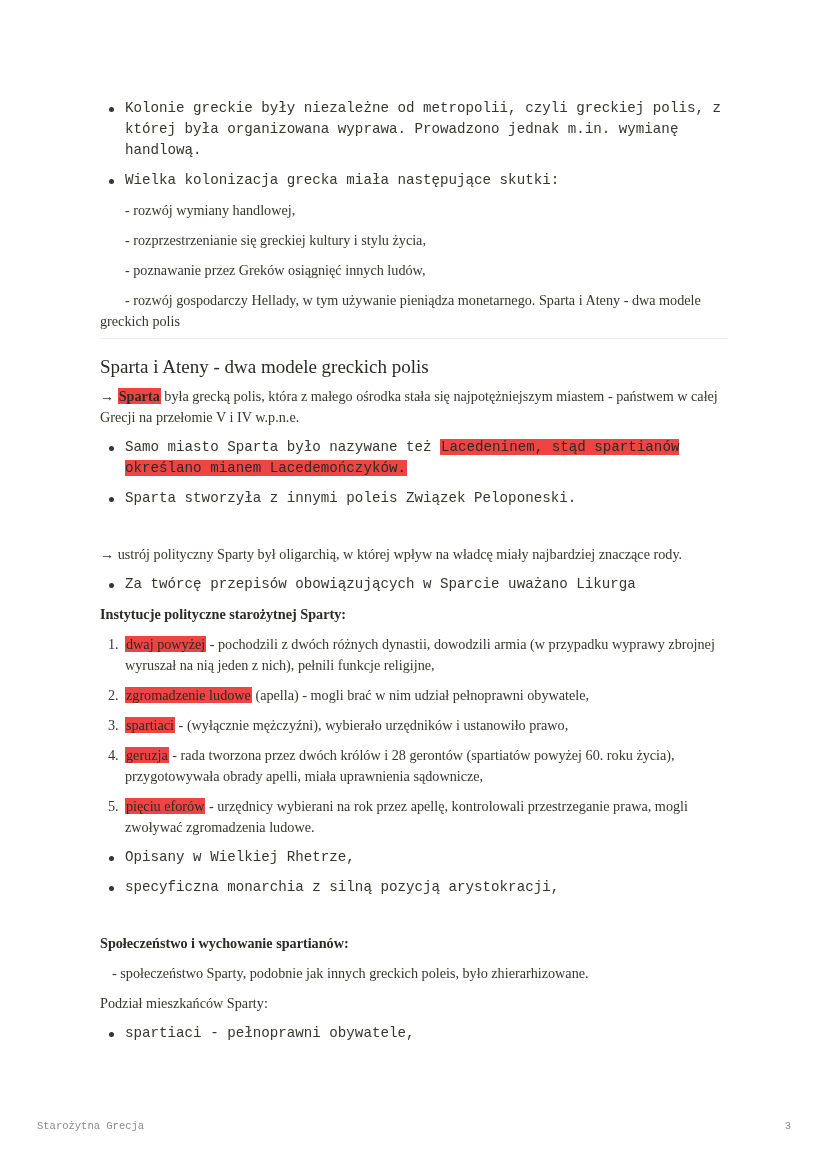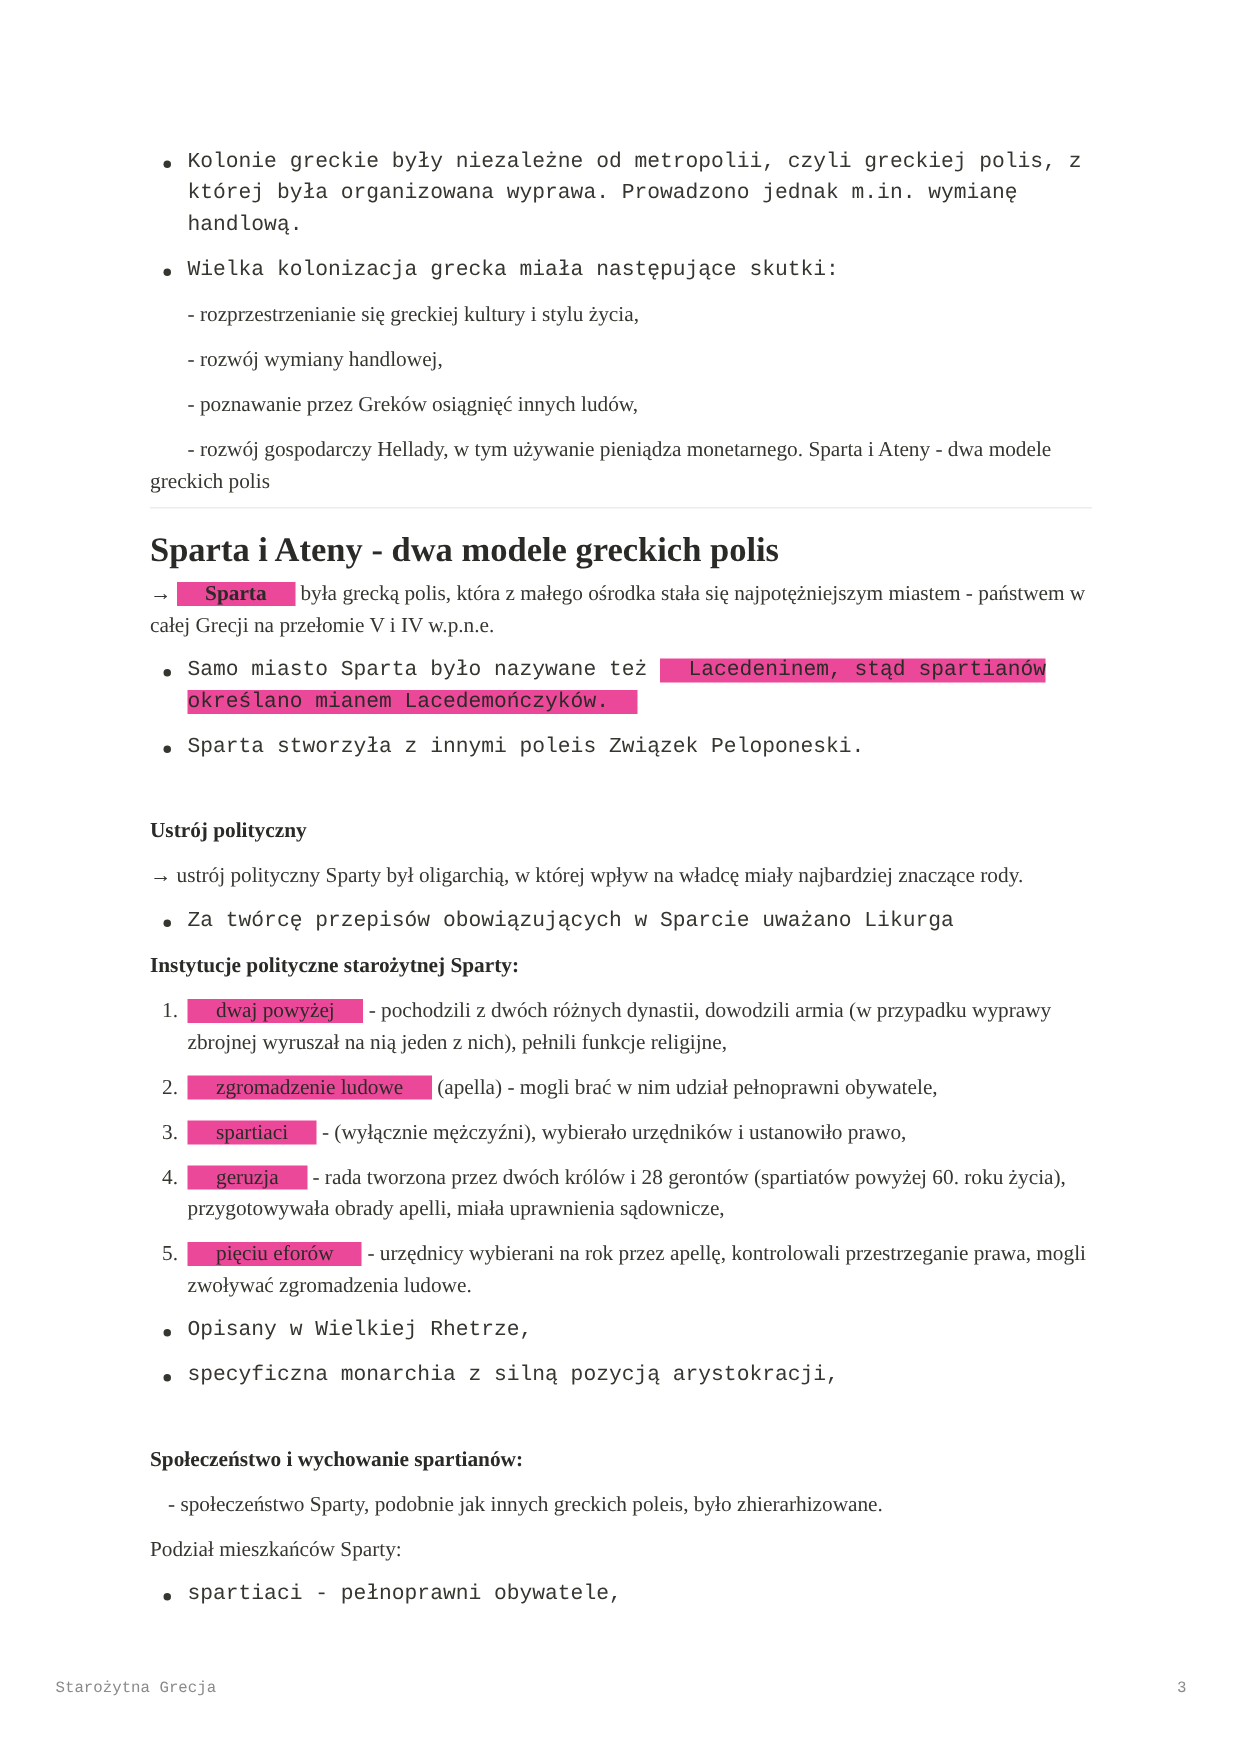--- a/index.html
+++ b/index.html
@@ -49,35 +49,35 @@
     }
     .indent-sm { padding-left: 25px; }
     .indent-lg { text-indent: 25px; }
     .indent-xs { padding-left: 12px; }
     .divider {
       height: 1px;
       background: #ececec;
       margin: 6px 0 16px 0;
     }
     .h2 {
-      font-size: 23px;
-      font-weight: bold;
+      font-size: 19px;
+      font-weight: normal;
       line-height: 24px;
       margin: 0 0 7px 0;
       color: #2b2a27;
     }
     .h3 {
       font-weight: bold;
       margin: 0 0 9px 0;
       color: #2b2a27;
     }
     .hl {
-      background: #ec4899;
+      background: #ef4444;
       color: #2b2a27;
-      padding: 0 19px;
+      padding: 0 1px;
     }
     .b { font-weight: bold; color: #2b2a27; }
     .num-list {
       list-style: none;
       margin: 0;
       padding: 0;
     }
     .num-item {
       position: relative;
       padding-left: 25px;
@@ -108,22 +108,22 @@
 
   <ul class="bullet-list">
     <li class="bullet-item">
       <span>Kolonie greckie były niezależne od metropolii, czyli greckiej polis, z której była organizowana wyprawa. Prowadzono jednak m.in. wymianę handlową.</span>
     </li>
     <li class="bullet-item">
       <span>Wielka kolonizacja grecka miała następujące skutki:</span>
     </li>
   </ul>
 
+  <p class="para indent-lg">- rozwój wymiany handlowej,</p>
   <p class="para indent-sm">- rozprzestrzenianie się greckiej kultury i stylu życia,</p>
-  <p class="para indent-lg">- rozwój wymiany handlowej,</p>
   <p class="para indent-lg">- poznawanie przez Greków osiągnięć innych ludów,</p>
   <p class="para indent-lg" style="margin-bottom:0">- rozwój gospodarczy Hellady, w tym używanie pieniądza monetarnego.  Sparta i Ateny - dwa modele greckich polis</p>
 
   <div class="divider"></div>
 
   <h2 class="h2">Sparta i Ateny - dwa modele greckich polis</h2>
 
   <p class="para">
     <span>→</span>
     <span class="b hl">Sparta</span><span> była grecką polis, która z małego ośrodka stała się najpotężniejszym miastem - państwem w całej Grecji na przełomie V i IV w.p.n.e.</span>
@@ -133,21 +133,20 @@
     <li class="bullet-item">
       <span>Samo miasto Sparta było nazywane też </span><span class="hl">Lacedeninem, stąd spartianów określano mianem Lacedemończyków.</span>
     </li>
     <li class="bullet-item">
       <span>Sparta stworzyła z innymi poleis Związek Peloponeski.</span>
     </li>
   </ul>
 
   <div class="spacer-lg"></div>
 
-  <p class="h3">Ustrój polityczny</p>
   <p class="para">→ ustrój polityczny Sparty był oligarchią, w której wpływ na władcę miały najbardziej znaczące rody.</p>
   <ul class="bullet-list">
     <li class="bullet-item">
       <span>Za twórcę przepisów obowiązujących w Sparcie uważano Likurga</span>
     </li>
   </ul>
 
   <p class="h3">Instytucje polityczne starożytnej Sparty:</p>
 
   <ol class="num-list">

